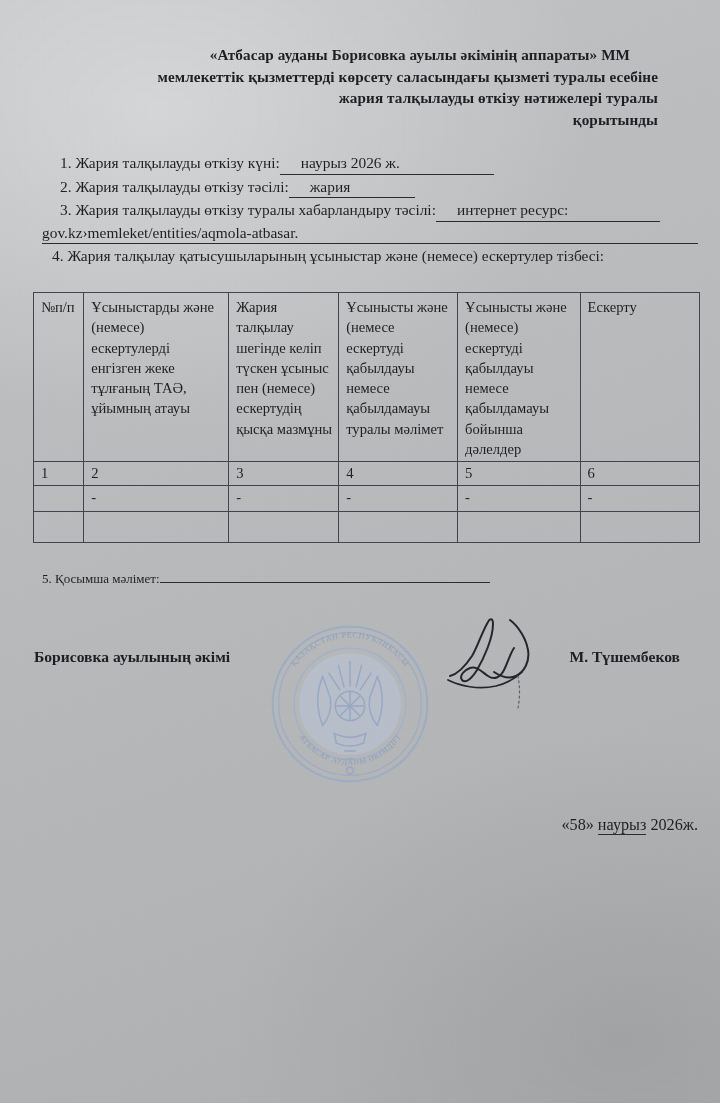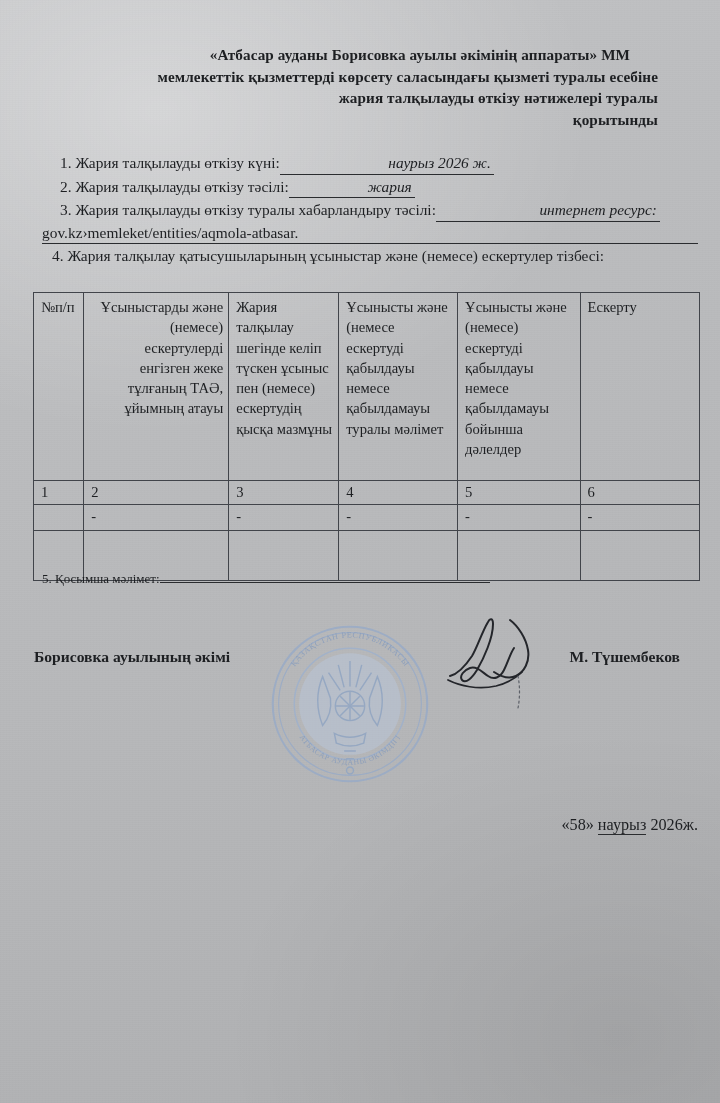--- a/index.html
+++ b/index.html
@@ -44,46 +44,45 @@
     position:absolute;left:42px;right:22px;top:152px;
     font-size:15.4px;line-height:21.5px;
   }
   .item{margin:0 0 1px 0;}
   .item.i1,.item.i2,.item.i3{text-indent:18px;}
   .item.i4{text-indent:10px;}
   .fill{
     display:inline-block;
     border-bottom:1.15px solid #2a2c2f;
     vertical-align:baseline;
-    text-align:right;
+    text-align:left;
     padding:0 3px;
-    font-style:italic;
   }
   .u{ border-bottom:1.15px solid #2a2c2f; padding-bottom:0px;}
   .w1{min-width:208px;}
   .w2{min-width:120px;}
   .w3{min-width:218px;}
   .url-line{display:block;text-indent:0;}
 
   
   table.tbl{
     position:absolute;left:33px;top:292px;
     width:667px;
     border-collapse:collapse;
     font-size:14.6px;
     line-height:20.3px;
   }
   table.tbl td{
     border:1.1px solid #41444a;
     vertical-align:top;
-    padding:4px 5px 21px 7px;
+    padding:4px 5px 2px 7px;
     font-family:"Liberation Serif", serif;
   }
   .c1{width:42px;}
-  .c2{width:150px;text-align:right;}
+  .c2{width:150px;}
   .c3{width:110px;}
   .c4{width:115px;}
   .c5{width:120px;}
   .c6{width:130px;}
   tr.numrow td{height:20px;padding-top:1px;padding-bottom:1px;}
   tr.dashrow td{height:22px;padding-top:1px;padding-bottom:2px;}
   tr.emptyrow td{height:24px;}
 
   .after-table{
     position:absolute;left:42px;top:568px;

